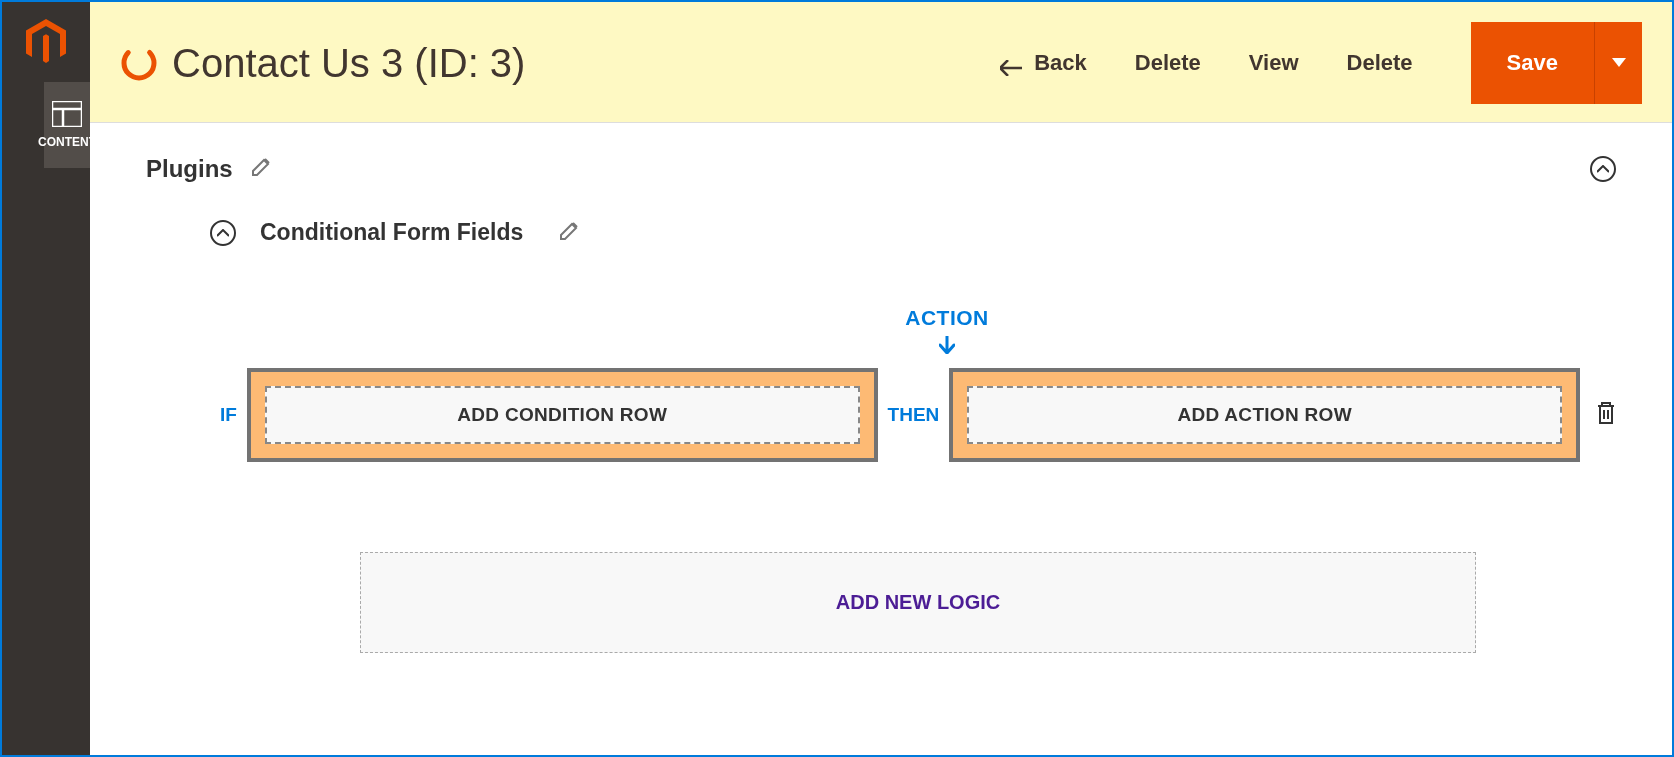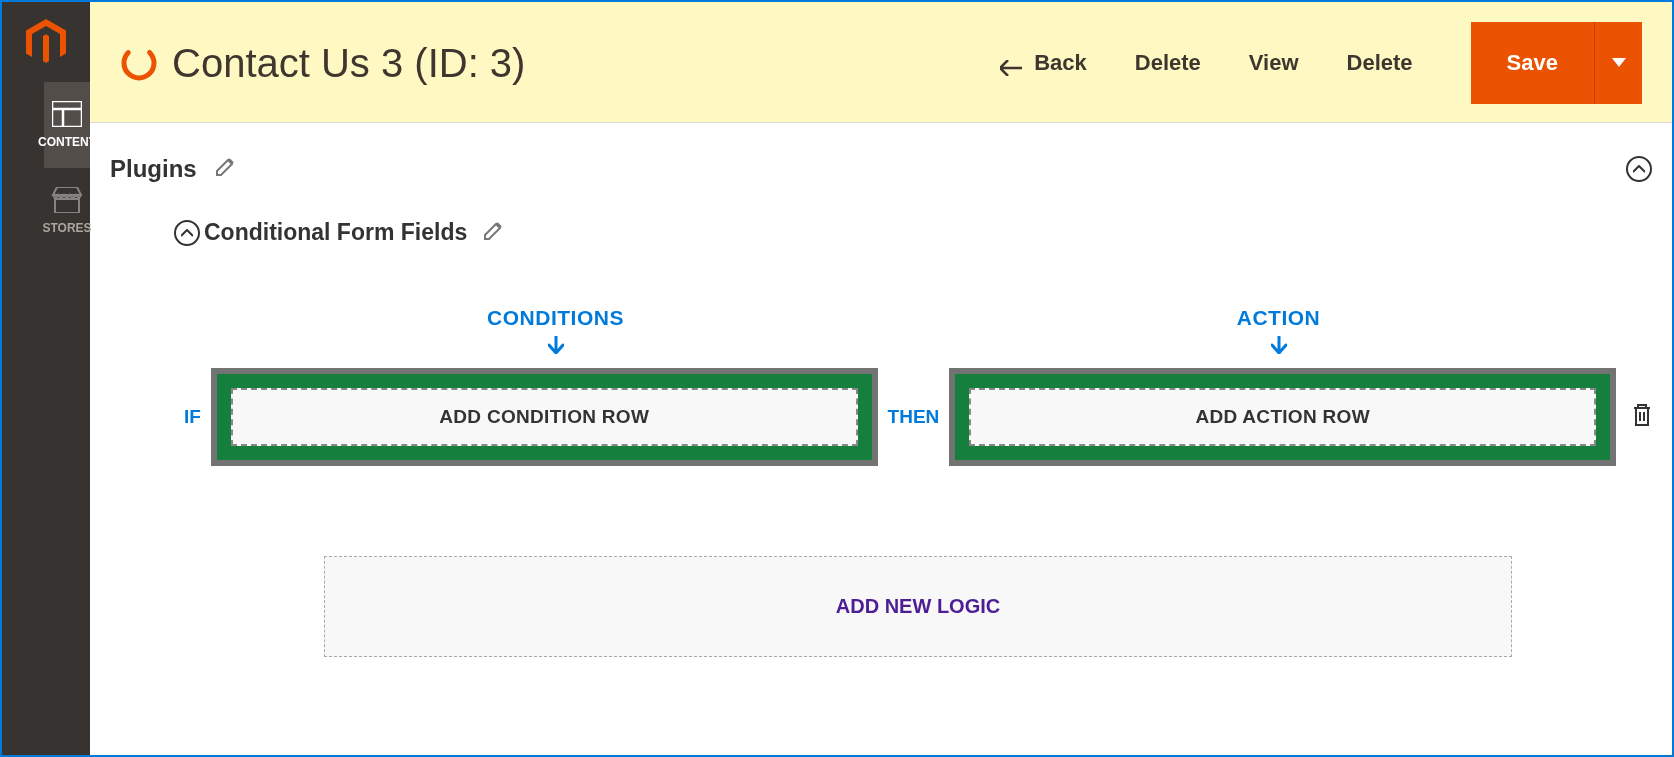--- a/index.html
+++ b/index.html
@@ -97,21 +97,21 @@
     background: #eb5202;
     border: none;
     border-left: 1px solid #c84100;
     width: 48px;
     display: flex;
     align-items: center;
     justify-content: center;
     cursor: pointer;
   }
   .content {
-    padding: 32px 20px;
+    padding: 32px 56px;
     flex: 1;
     overflow: auto;
   }
   .section-row {
     display: flex;
     align-items: center;
     gap: 18px;
     margin-bottom: 36px;
   }
   .section-title {
@@ -133,21 +133,21 @@
     align-items: center;
     justify-content: center;
     cursor: pointer;
   }
   .sub-section {
     padding-left: 64px;
   }
   .sub-row {
     display: flex;
     align-items: center;
-    gap: 4px;
+    gap: 24px;
     margin-bottom: 60px;
   }
   .collapse-circle {
     width: 26px;
     height: 26px;
     border: 2px solid #333;
     border-radius: 50%;
     display: flex;
     align-items: center;
     justify-content: center;
@@ -182,23 +182,23 @@
     align-items: center;
     gap: 10px;
   }
   .if-label, .then-label {
     color: #007bdb;
     font-size: 19px;
     font-weight: 700;
   }
   .logic-box {
     flex: 1;
-    border: 6px solid #737373;
+    border: 4px solid #737373;
     padding: 14px;
-    background: #15803d;
+    background: #fdba74;
   }
   .dashed-btn {
     border: 2px dashed #888;
     background: #f8f8f8;
     text-align: center;
     padding: 16px 0;
     font-size: 19px;
     font-weight: 700;
     color: #333;
     cursor: pointer;
@@ -236,28 +236,20 @@
       <path d="M17 17 L17 42 L20 44 L23 42 L23 17 L20 15.3 Z" fill="#eb5202"></path>
     </svg>
   </div>
   <div class="sidebar-item active">
     <svg width="30" height="26" viewBox="0 0 30 26">
       <rect x="0" y="0" width="30" height="26" fill="none" stroke="#fff" stroke-width="2.5"></rect>
       <line x1="0" y1="8" x2="30" y2="8" stroke="#fff" stroke-width="2.5"></line>
       <line x1="11" y1="8" x2="11" y2="26" stroke="#fff" stroke-width="2.5"></line>
     </svg>
     <span>CONTENT</span>
-  </div>
-  <div class="sidebar-item">
-    <svg width="32" height="26" viewBox="0 0 32 26">
-      <path d="M2 8 L6 0 L26 0 L30 8 Z" fill="none" stroke="#878380" stroke-width="2"></path>
-      <path d="M2 8 Q4 13 7 8 Q10 13 13 8 Q16 13 19 8 Q22 13 25 8 Q28 13 30 8" fill="none" stroke="#878380" stroke-width="2"></path>
-      <rect x="4" y="12" width="24" height="14" fill="none" stroke="#878380" stroke-width="2"></rect>
-    </svg>
-    <span>STORES</span>
   </div>
 </div>
 
 <div class="main">
   <div class="header">
     <span class="header-icon">
       <svg width="38" height="38" viewBox="0 0 38 38">
         <circle cx="19" cy="19" r="15" fill="none" stroke="#eb5202" stroke-width="5" stroke-dasharray="70 24" stroke-linecap="round" transform="rotate(-45 19 19)"></circle>
       </svg>
     </span>
@@ -309,26 +301,20 @@
         <span class="edit-icon" style="margin-left:12px;">
           <svg width="20" height="20" viewBox="0 0 20 20">
             <path d="M2 18 L2 14 L13 3 L17 7 L6 18 Z M14 2 L18 6" fill="none" stroke="#777" stroke-width="2"></path>
           </svg>
         </span>
       </div>
 
       <div class="logic-builder">
         <div class="col-headers">
           <div class="spacer-left"></div>
-          <div class="col-header">
-            <span>CONDITIONS</span>
-            <svg width="16" height="18" viewBox="0 0 16 18">
-              <path d="M8 0 L8 14 M1 9 L8 17 L15 9" fill="none" stroke="#007bdb" stroke-width="3" stroke-linecap="round" stroke-linejoin="round"></path>
-            </svg>
-          </div>
           <div style="width:60px;"></div>
           <div class="col-header">
             <span>ACTION</span>
             <svg width="16" height="18" viewBox="0 0 16 18">
               <path d="M8 0 L8 14 M1 9 L8 17 L15 9" fill="none" stroke="#007bdb" stroke-width="3" stroke-linecap="round" stroke-linejoin="round"></path>
             </svg>
           </div>
           <div class="spacer-right"></div>
         </div>
 

